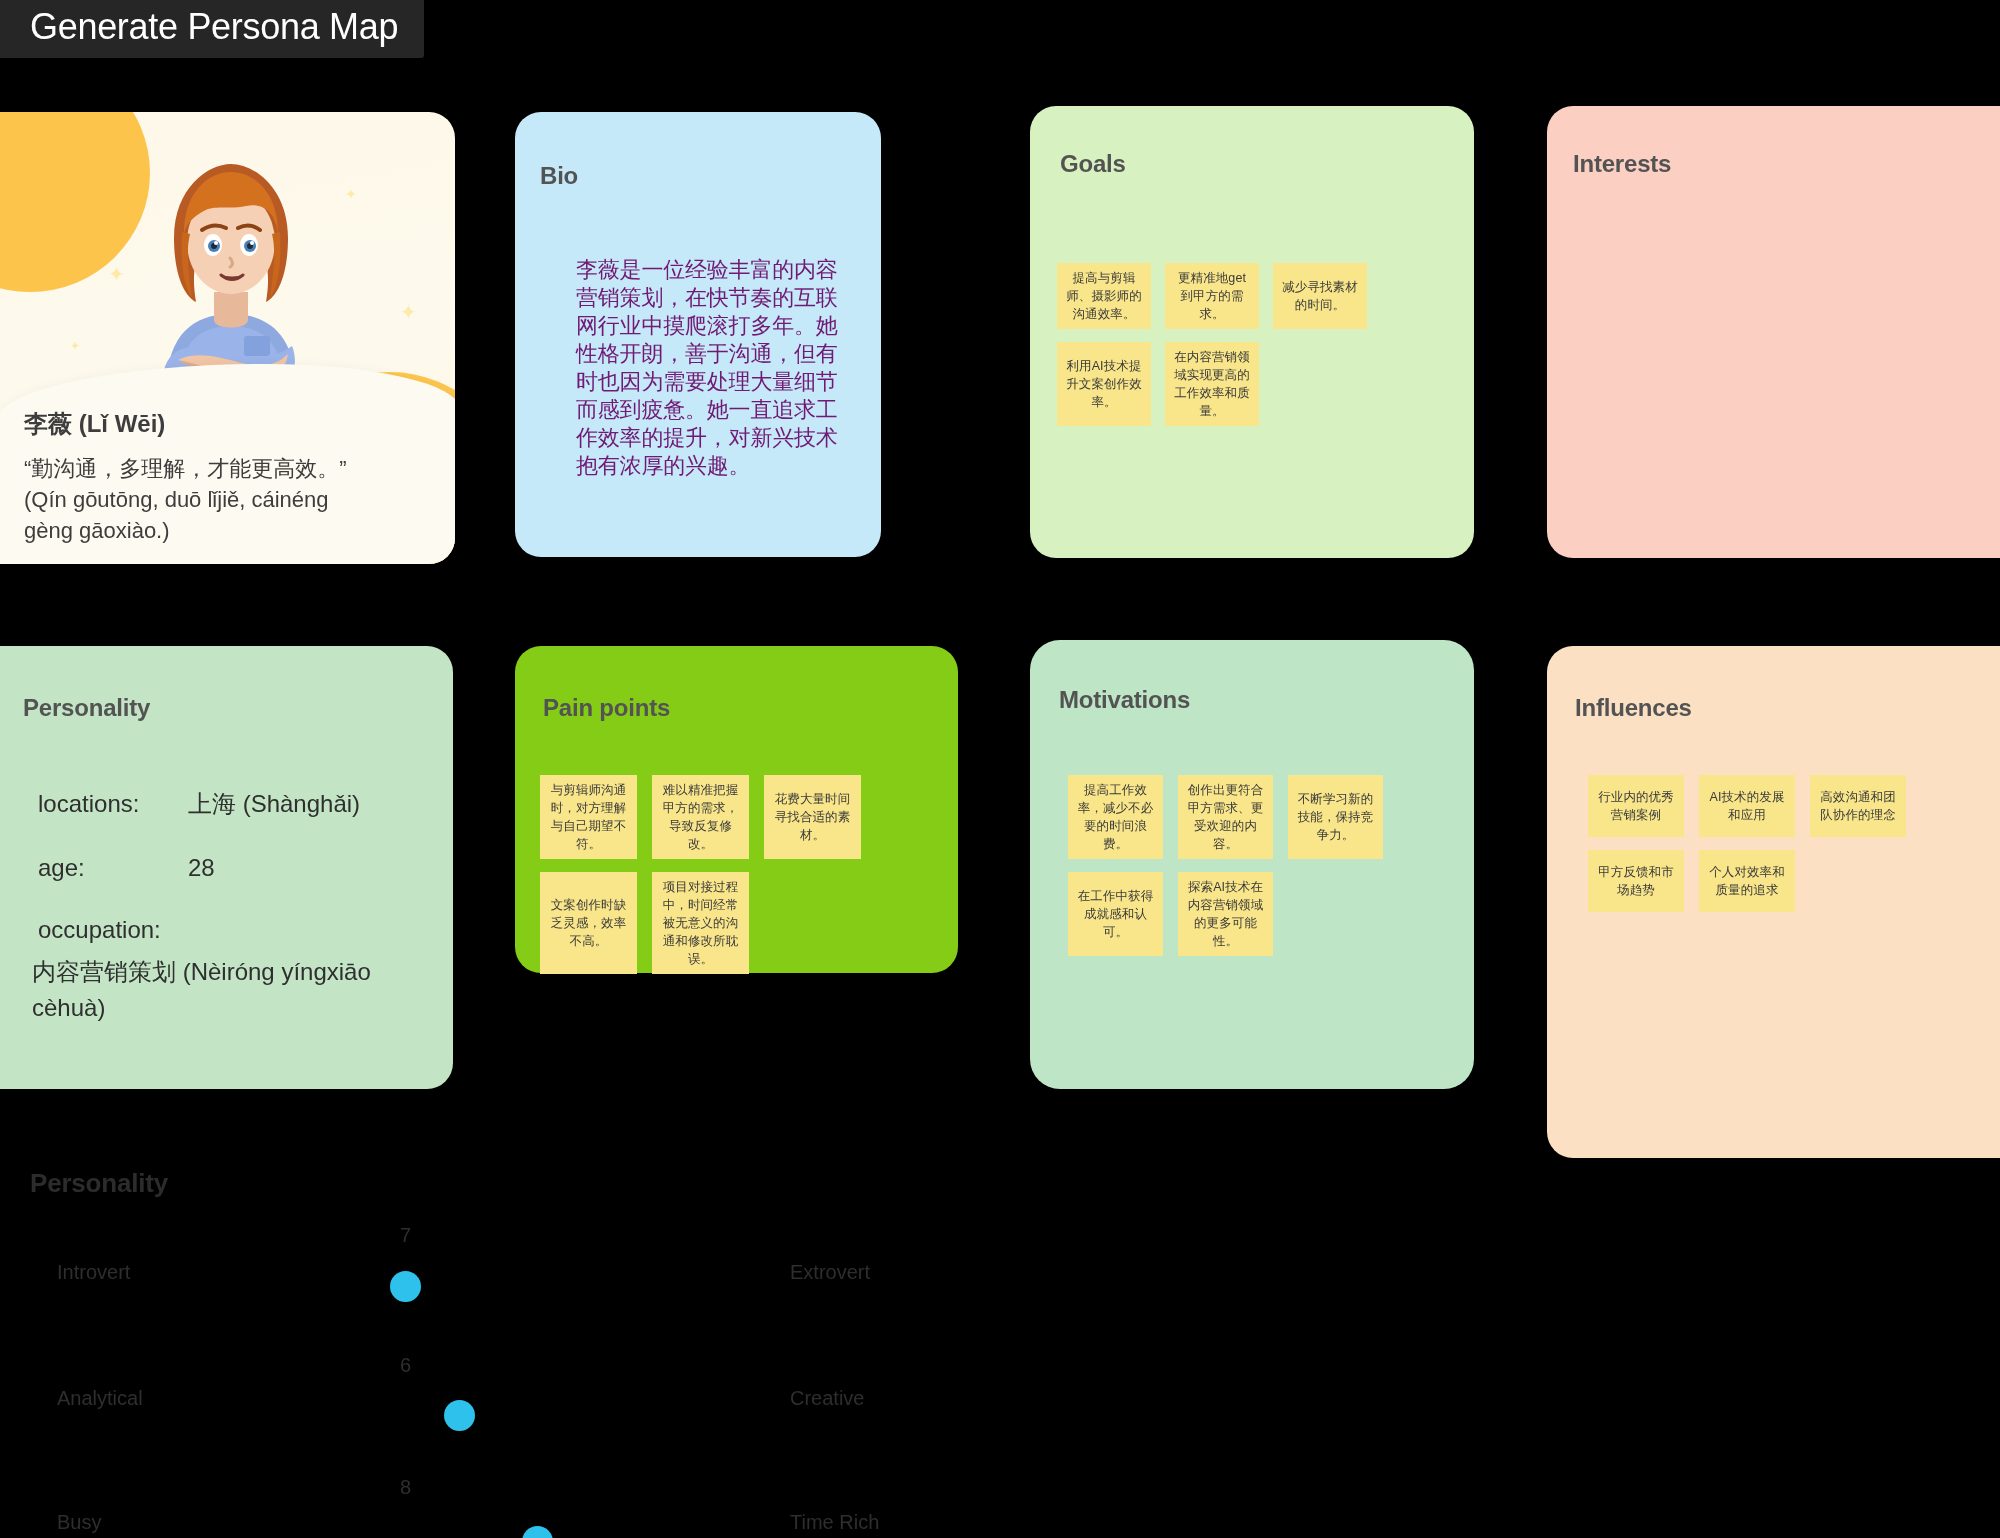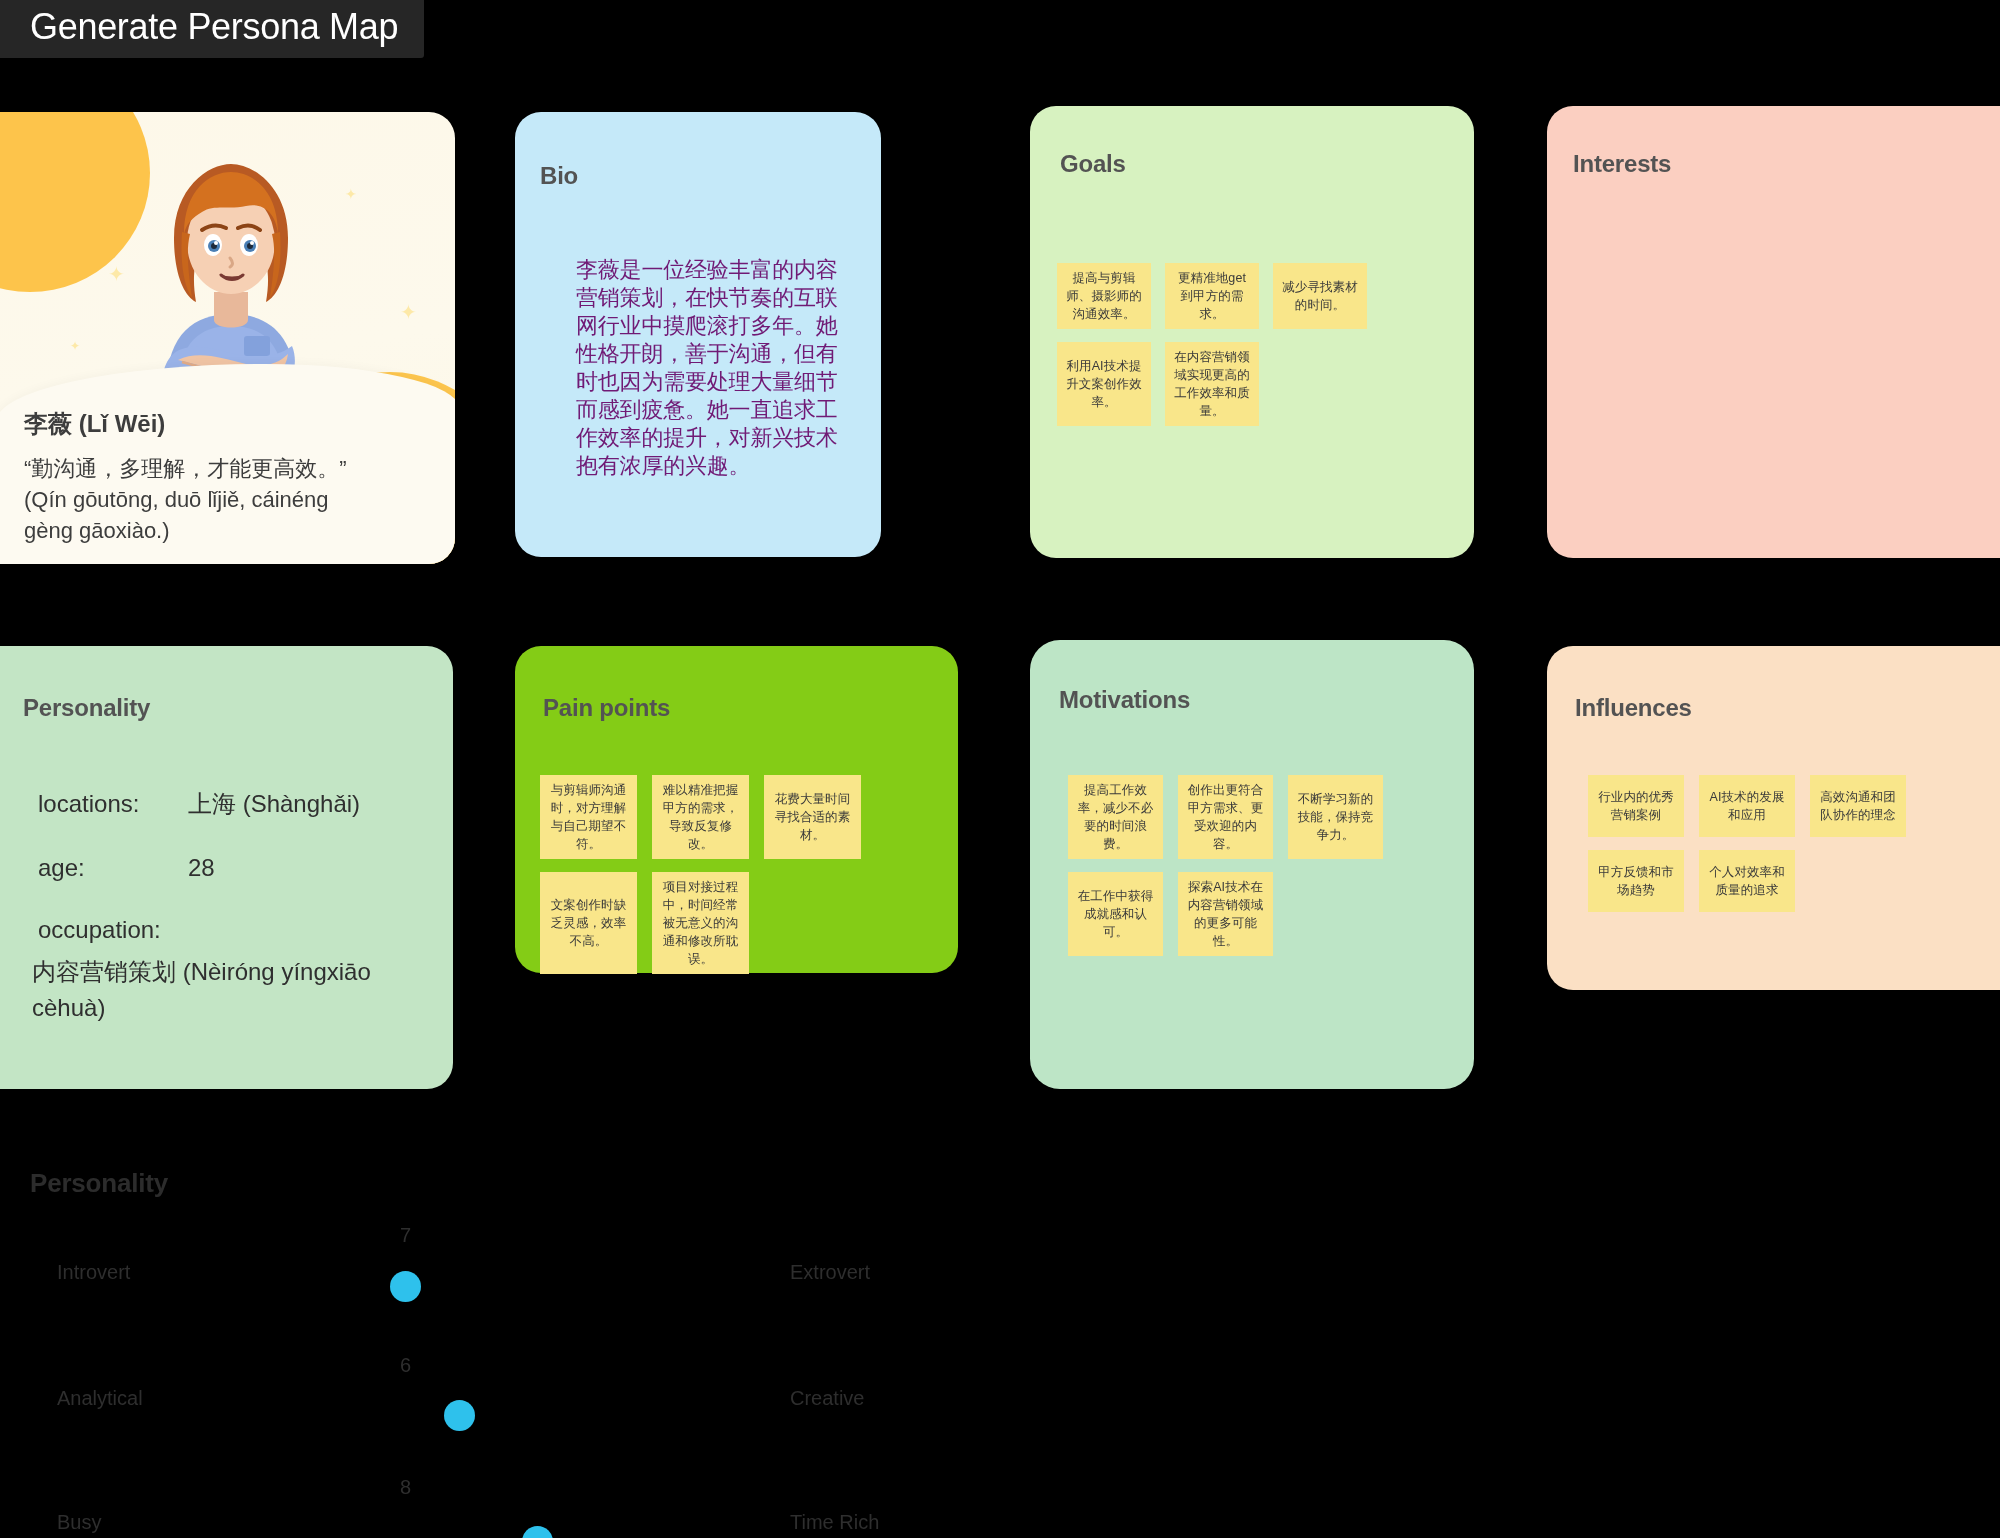--- a/index.html
+++ b/index.html
@@ -61,21 +61,21 @@
 
   
   .c-bio   { left: 515px;  top: 112px; width: 366px;  height: 445px; background:#c5e9f9; }
   .c-goals { left: 1030px; top: 106px; width: 444px;  height: 452px; background:#d7f2c0; }
   .c-int   { left: 1547px; top: 106px; width: 453px;  height: 452px; background:#fbcfc1;
              border-radius: 26px 0 0 26px; }
   .c-pers  { left: 0px;    top: 646px; width: 453px;  height: 443px; background:#c3e5c5;
              border-radius: 0 26px 26px 0; }
   .c-pain  { left: 515px;  top: 646px; width: 443px;  height: 327px; background:#84cc16; }
   .c-motiv { left: 1030px; top: 640px; width: 444px;  height: 449px; background:#bde5c6;border-radius:30px; }
-  .c-infl  { left: 1547px; top: 646px; width: 453px;  height: 344px; background:#fbe0c4;
+  .c-infl  { left: 1547px; top: 646px; width: 453px;  height: 512px; background:#fbe0c4;
              border-radius: 26px 0 0 26px; }
 
   .c-bio   .card-title { position:absolute; left: 25px; top: 50px; }
   .c-goals .card-title { position:absolute; left: 30px; top: 44px; }
   .c-int   .card-title { position:absolute; left: 26px; top: 44px; }
   .c-pers  .card-title { position:absolute; left: 23px; top: 48px; }
   .c-pain  .card-title { position:absolute; left: 28px; top: 48px; }
   .c-motiv .card-title { position:absolute; left: 29px; top: 46px; }
   .c-infl  .card-title { position:absolute; left: 28px; top: 48px; }
 

